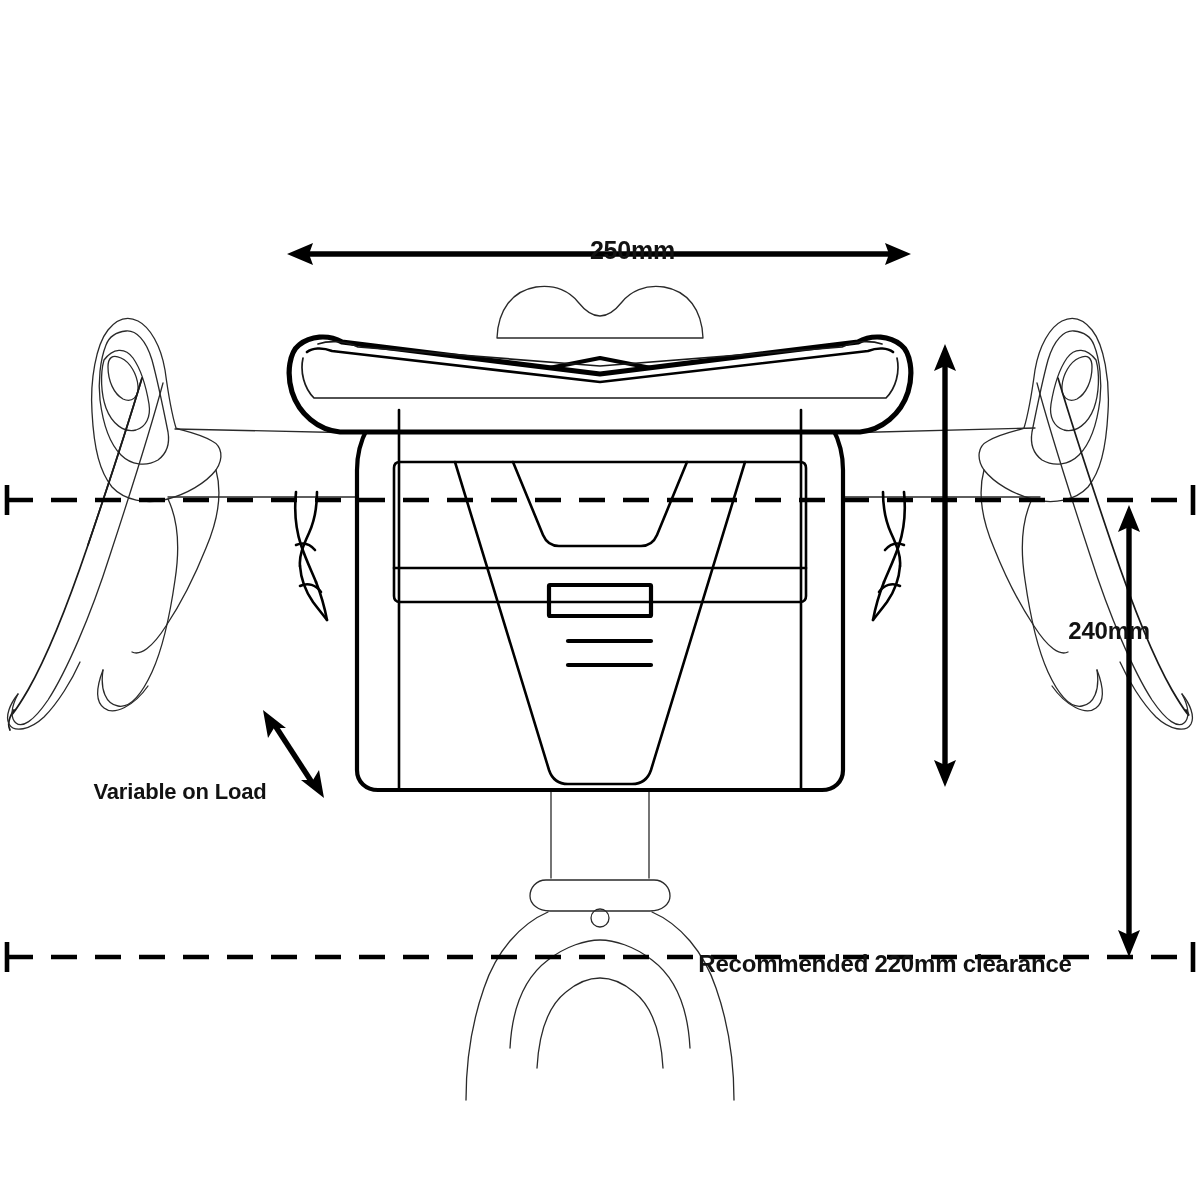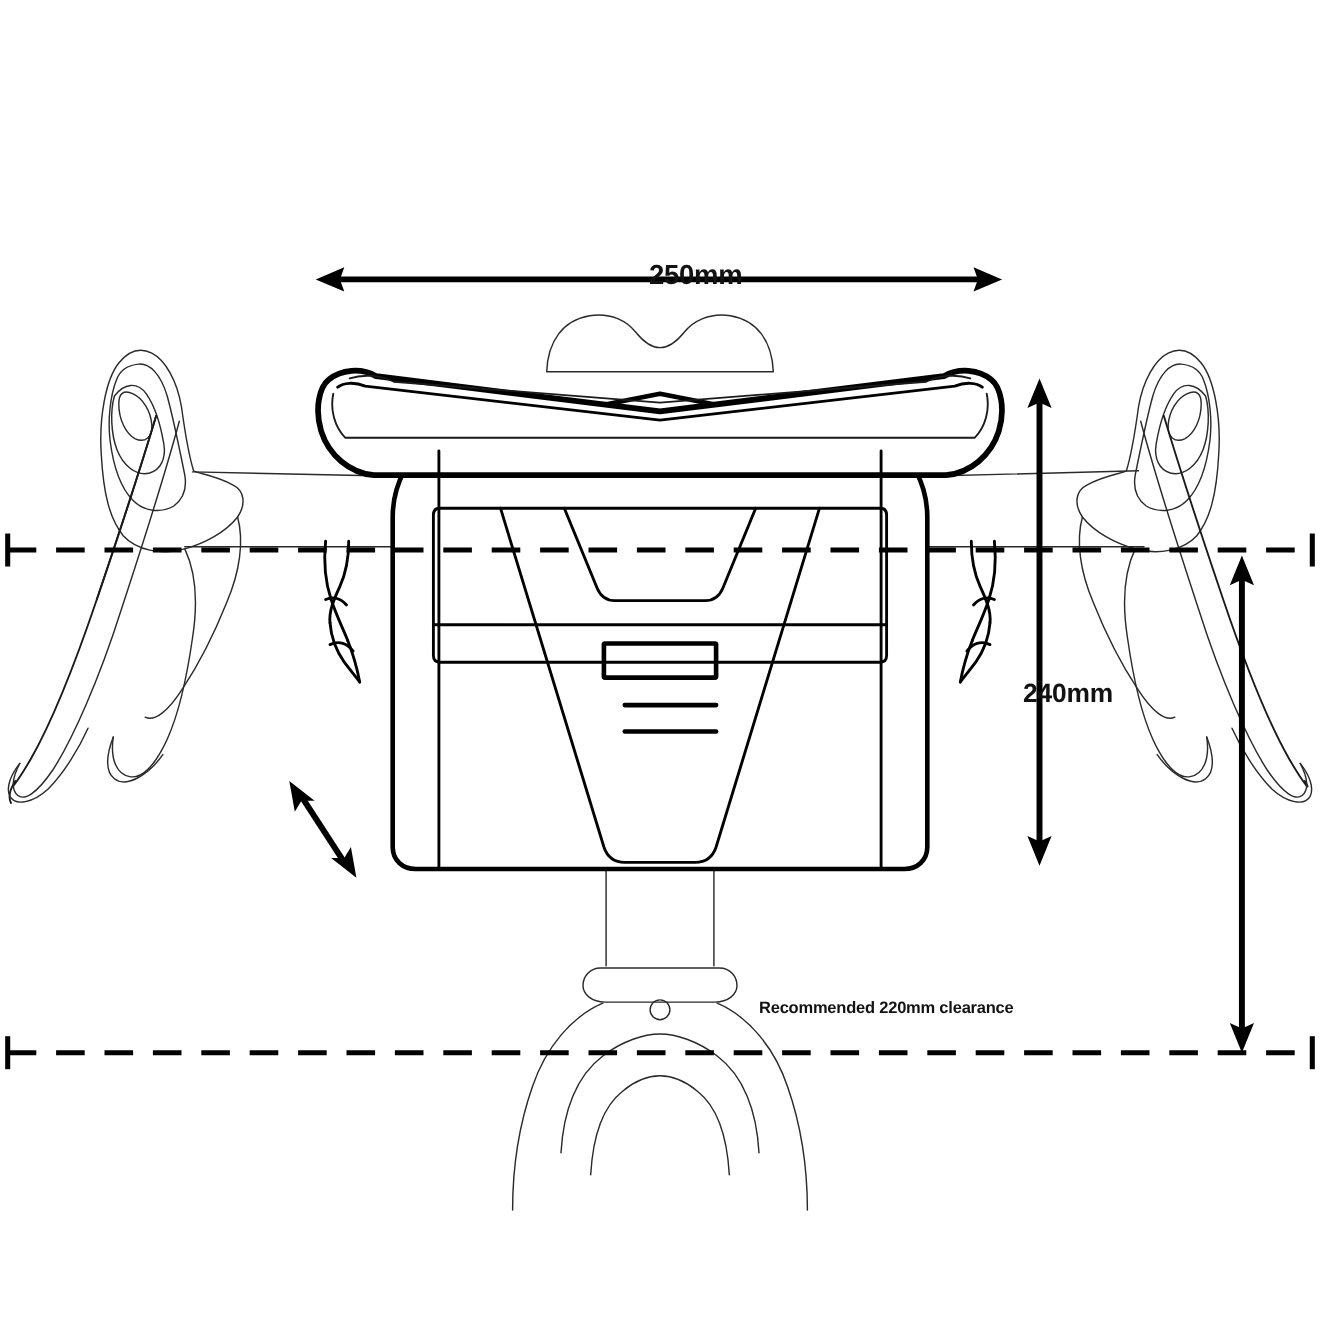--- a/index.html
+++ b/index.html
@@ -36,31 +36,32 @@
   }
   #label-250mm {
     left: 0; top: 206px; width: 1200px;
     text-align: center;
     font-size: 25px;
     margin-left: 20px;
   }
   #label-250mm-inner { display: inline-block; transform: translateX(-1px); }
   #label-240mm {
     left: 930px; top: 560px; width: 220px;
-    text-align: left;
+    text-align: right;
     font-size: 24px;
   }
   #label-variable {
     left: 40px; top: 779px; width: 280px;
     text-align: center;
     font-size: 22px;
   }
   #label-clearance {
-    left: 690px; top: 873px; width: 390px;
-    font-size: 15px;
+    left: 690px; top: 893px; width: 390px;
+    text-align: center;
+    font-size: 24px;
   }
   .thin  { fill: none; stroke: #1a1a1a; stroke-width: 1.7; stroke-linecap: round; stroke-linejoin: round; }
   .thinner { fill: none; stroke: #2a2a2a; stroke-width: 1.3; stroke-linecap: round; stroke-linejoin: round; }
   .med   { fill: none; stroke: #000000; stroke-width: 2.6; stroke-linecap: round; stroke-linejoin: round; }
   .bold  { fill: none; stroke: #000000; stroke-width: 4.2; stroke-linecap: round; stroke-linejoin: round; }
   .bolder{ fill: none; stroke: #000000; stroke-width: 5.2; stroke-linecap: round; stroke-linejoin: round; }
   .dash  { fill: none; stroke: #000000; stroke-width: 4.6; stroke-linecap: butt; stroke-dasharray: 26 18; }
   .tick  { fill: none; stroke: #000000; stroke-width: 4.6; stroke-linecap: butt; }
   .arrow { fill: none; stroke: #000000; stroke-width: 5.4; stroke-linecap: butt; }
   .arrowhead { fill: #000000; stroke: none; }
@@ -332,18 +333,19 @@
   </svg>
 
   <div class="lbl" id="label-250mm">
     <span id="label-250mm-inner">250mm</span>
   </div>
 
   <div class="lbl" id="label-240mm">
     <div>240mm</div>
   </div>
 
+  <div class="lbl" id="label-variable">Variable on Load</div>
 
   <div class="lbl" id="label-clearance">
     <div>Recommended 220mm clearance</div>
   </div>
 
 </div>
 
 </body></html>

